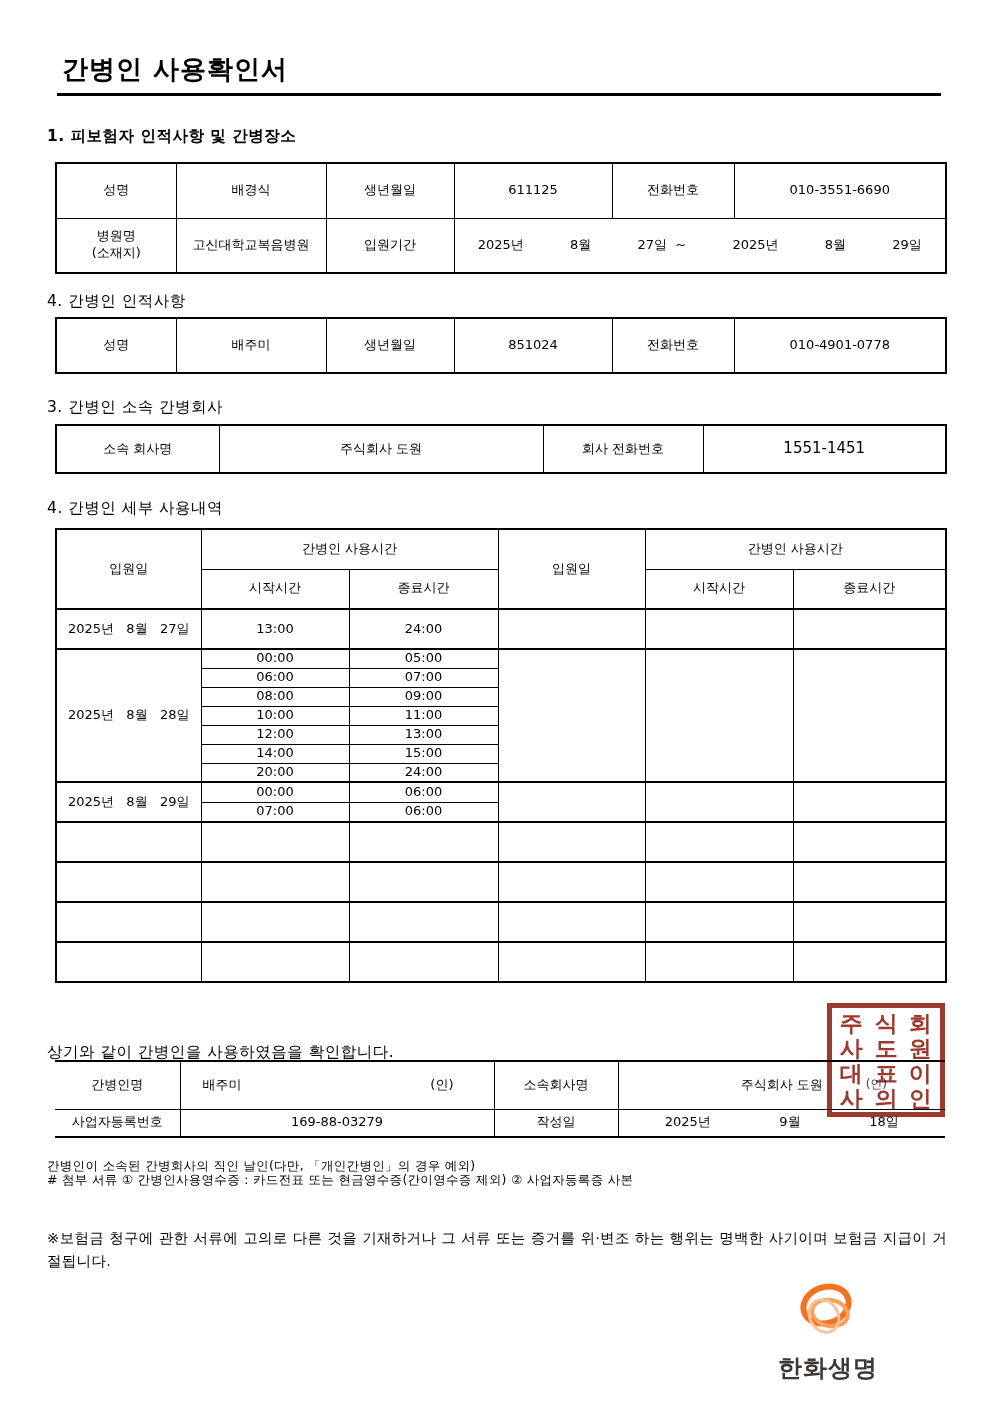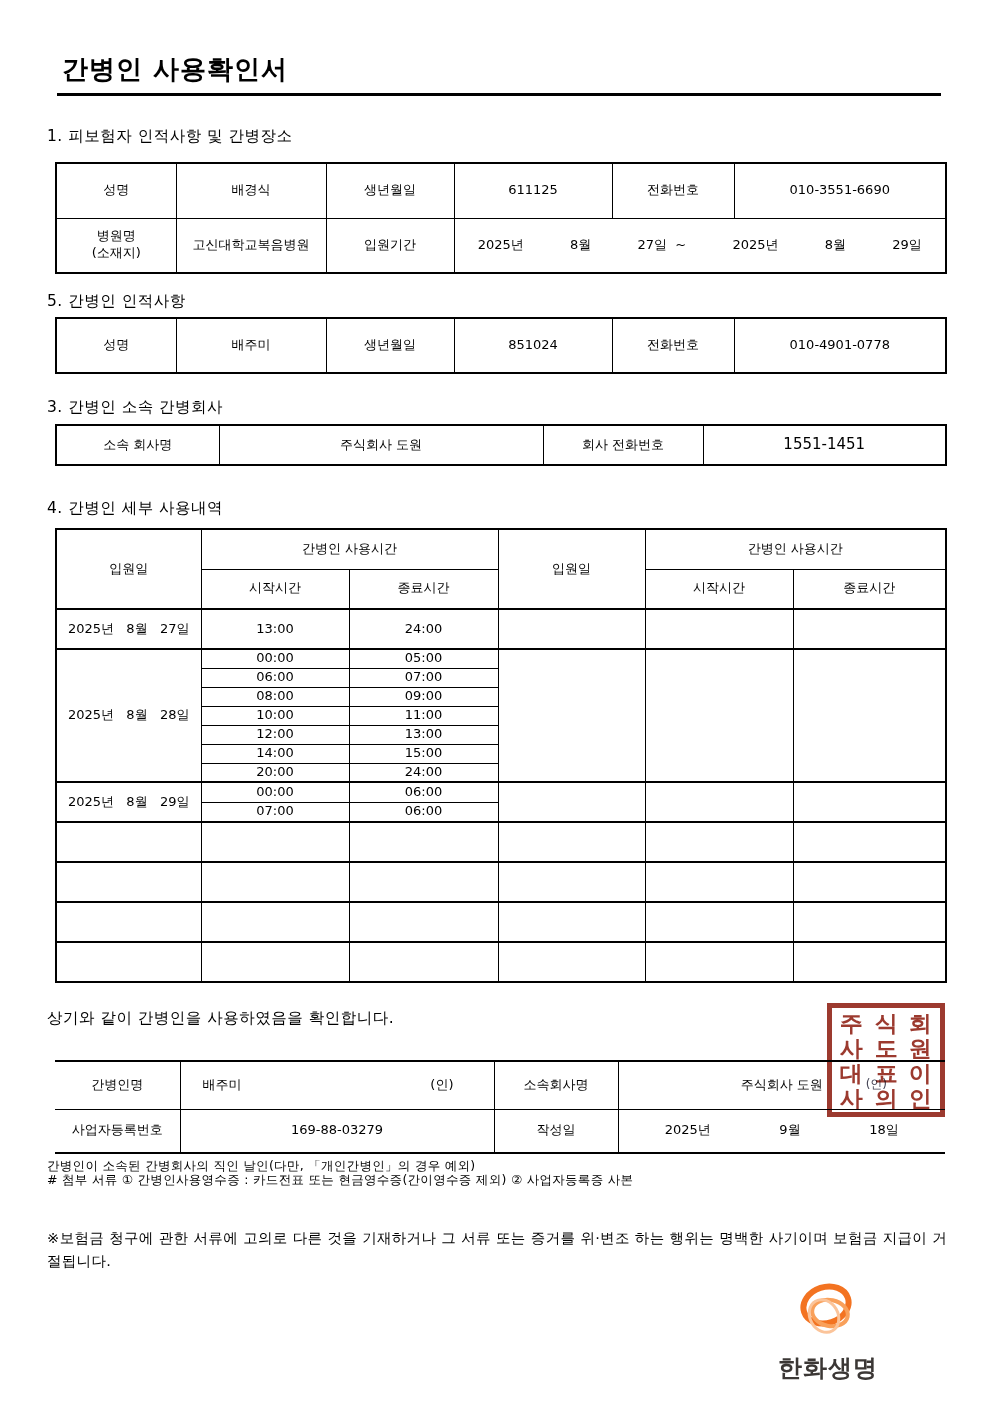--- a/index.html
+++ b/index.html
@@ -5,60 +5,60 @@
   html,body{margin:0;padding:0;background:#ffffff;}
   .page{
     position:relative;width:992px;height:1403px;background:#ffffff;
     font-family:"DejaVu Sans","Liberation Sans",sans-serif;color:#000;overflow:hidden;
   }
   .doc-title{
     position:absolute;left:62px;top:52px;font-size:26px;font-weight:bold;letter-spacing:1px;
   }
   .title-rule{position:absolute;left:57px;top:93px;width:884px;height:3px;background:#000;}
   .sec-heading{position:absolute;left:47px;font-size:15.5px;letter-spacing:0.5px;}
-  #sec1-heading{top:126px;}
+  #sec1-heading{top:126px;font-weight:bold;}
   #sec2-heading{top:291px;}
   #sec3-heading{top:397px;}
   #sec4-heading{top:498px;}
 
   table.tbl{
     position:absolute;left:55px;width:890px;border-collapse:collapse;table-layout:fixed;
     border:2px solid #000;
   }
   table.tbl td{
     border:1px solid #000;text-align:center;vertical-align:middle;
     font-size:13px;padding:0;line-height:1.3;overflow:hidden;
   }
   #table1{top:162px;}
   #table1 tr{height:55px;}
   #table2{top:317px;}
   #table2 tr{height:55px;}
   #table3{top:424px;}
-  #table3 tr{height:40px;}
+  #table3 tr{height:48px;}
 
   .spread{display:flex;justify-content:space-around;align-items:center;width:100%;}
   .spread span{white-space:pre;}
 
   
   #table4{top:528px;}
   #table4 tr.hrow{height:40px;}
   #table4 tr.r-main{height:40px;}
   #table4 tr.r-sub{height:19px;}
   #table4 tr.r-sub20{height:20px;}
   #table4 tr.r-empty{height:40px;}
   #table4 tr.g-start td{border-top:2px solid #000;}
   #table4 tr.h2 td{border-bottom:2px solid #000;margin-left:9px;}
   #table4 tr.r-empty td{border-top:2px solid #000;}
   #table4 td.datecell{white-space:pre;}
 
   
-  .confirm-line{position:absolute;left:47px;top:1008px;font-size:15.5px;letter-spacing:0.5px;}
+  .confirm-line{position:absolute;left:47px;top:1042px;font-size:15.5px;letter-spacing:0.5px;}
   #sig-table{top:1060px;border-left:none;border-right:none;}
   #sig-table tr.row1{height:48px;}
-  #sig-table tr.row2{height:44px;}
+  #sig-table tr.row2{height:28px;}
   #sig-table td:first-child{border-left:none;}
   #sig-table td:last-child{border-right:none;}
   .name-seal-cell .spread-lr{display:flex;justify-content:space-between;align-items:center;padding:0 40px 0 22px;}
   .rel{position:relative;}
   .seal-under{position:absolute;right:58px;top:50%;transform:translateY(-50%);color:#445;font-size:12px;}
 
   
   .seal{
     position:absolute;left:827px;top:1003px;width:118px;height:114px;box-sizing:border-box;
     border:5px solid #9c3a2f;display:grid;grid-template-columns:repeat(3,1fr);
@@ -123,21 +123,21 @@
           <span>27일  ~</span>
           <span>2025년</span>
           <span>8월</span>
           <span>29일</span>
         </div>
       </td>
     </tr>
   </tbody>
     </table>
 
-  <div class="sec-heading" id="sec2-heading">5. 간병인 인적사항</div>
+  <div class="sec-heading" id="sec2-heading">4. 간병인 인적사항</div>
   <table class="tbl" id="table2">
     <colgroup>
       <col style="width:120px">
         <col style="width:150px">
         <col style="width:128px">
       <col style="width:158px">
         <col style="width:122px">
         <col style="width:212px">
     </colgroup>
     <tbody>

